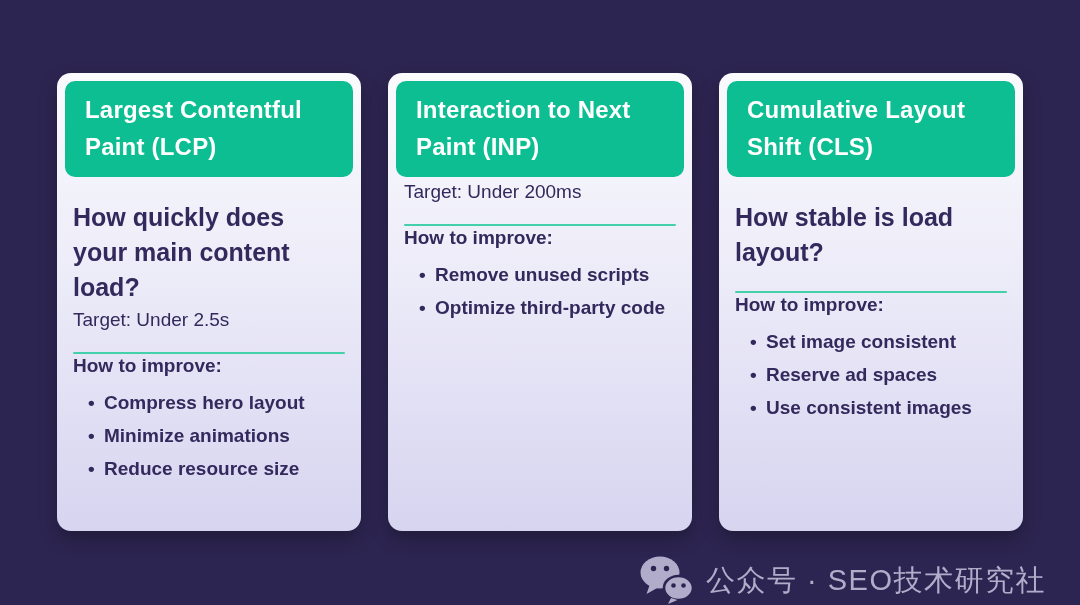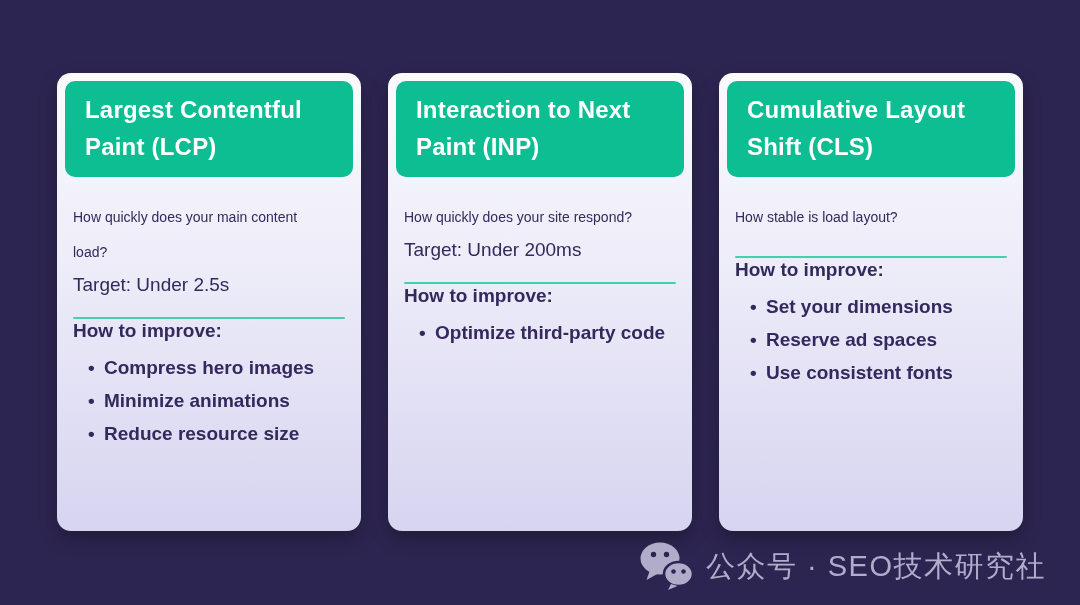--- a/index.html
+++ b/index.html
@@ -27,21 +27,21 @@
     border-radius:10px;
     padding:10px 12px 12px 20px;
     color:#ffffff;
     font-size:24px;font-weight:700;line-height:37px;
     letter-spacing:0.2px;
   }
   .card-body{padding:0 8px 0 8px;}
   .question{
     margin-top:23px;
     max-width:258px;
-    font-size:14px;font-weight:400;color:#33295c;line-height:35px;
+    font-size:25px;font-weight:700;color:#33295c;line-height:35px;
   }
   .target{
     margin-top:4px;
     font-size:19px;font-weight:500;color:#33295c;
   }
   .divider{
     margin-top:21px;
     height:2px;background:#44d0aa;border-radius:1px;
   }
   .improve-label{
@@ -53,21 +53,21 @@
     position:relative;
     padding-left:31px;
     font-size:19px;font-weight:600;color:#33295c;line-height:33px;
   }
   ul.tips li::before{
     content:"\2022";
     position:absolute;left:15px;top:0;
     font-size:19px;color:#33295c;
   }
   .watermark{
-    position:absolute;right:34px;top:541px;
+    position:absolute;right:34px;top:555px;
     display:flex;align-items:center;gap:11px;
     color:#b2accb;
     font-size:29px;font-weight:500;letter-spacing:1.5px;
     line-height:48px;
   }
   .wechat-icon{display:block;}
 </style>
 </head>
 <body>
 
@@ -76,50 +76,50 @@
   <div class="cards-row">
 
     <div class="card">
       <div class="card-header">Largest Contentful Paint (LCP)</div>
       <div class="card-body">
         <div class="question">How quickly does your main content load?</div>
         <div class="target">Target: Under 2.5s</div>
         <div class="divider"></div>
         <div class="improve-label">How to improve:</div>
         <ul class="tips">
-          <li>Compress hero images</li>
+          <li>Compress hero layout</li>
           <li>Minimize animations</li>
           <li>Reduce resource size</li>
         </ul>
       </div>
     </div>
 
     <div class="card">
       <div class="card-header">Interaction to Next Paint (INP)</div>
       <div class="card-body">
-        <div class="question">How quickly does your site respond?</div>
         <div class="target">Target: Under 200ms</div>
         <div class="divider"></div>
         <div class="improve-label">How to improve:</div>
         <ul class="tips">
+          <li>Remove unused scripts</li>
           <li>Optimize third-party code</li>
         </ul>
       </div>
     </div>
 
     <div class="card">
       <div class="card-header">Cumulative Layout Shift (CLS)</div>
       <div class="card-body">
         <div class="question">How stable is load layout?</div>
         <div class="divider"></div>
         <div class="improve-label">How to improve:</div>
         <ul class="tips">
-          <li>Set your dimensions</li>
+          <li>Set image consistent</li>
           <li>Reserve ad spaces</li>
-          <li>Use consistent fonts</li>
+          <li>Use consistent images</li>
         </ul>
       </div>
     </div>
 
   </div>
 
   <div class="watermark">
     <svg class="wechat-icon" width="56" height="50" viewBox="0 0 56 50" aria-hidden="true">
       <g fill="#b2accb">
         <ellipse cx="21" cy="17.5" rx="19.5" ry="16"></ellipse>

